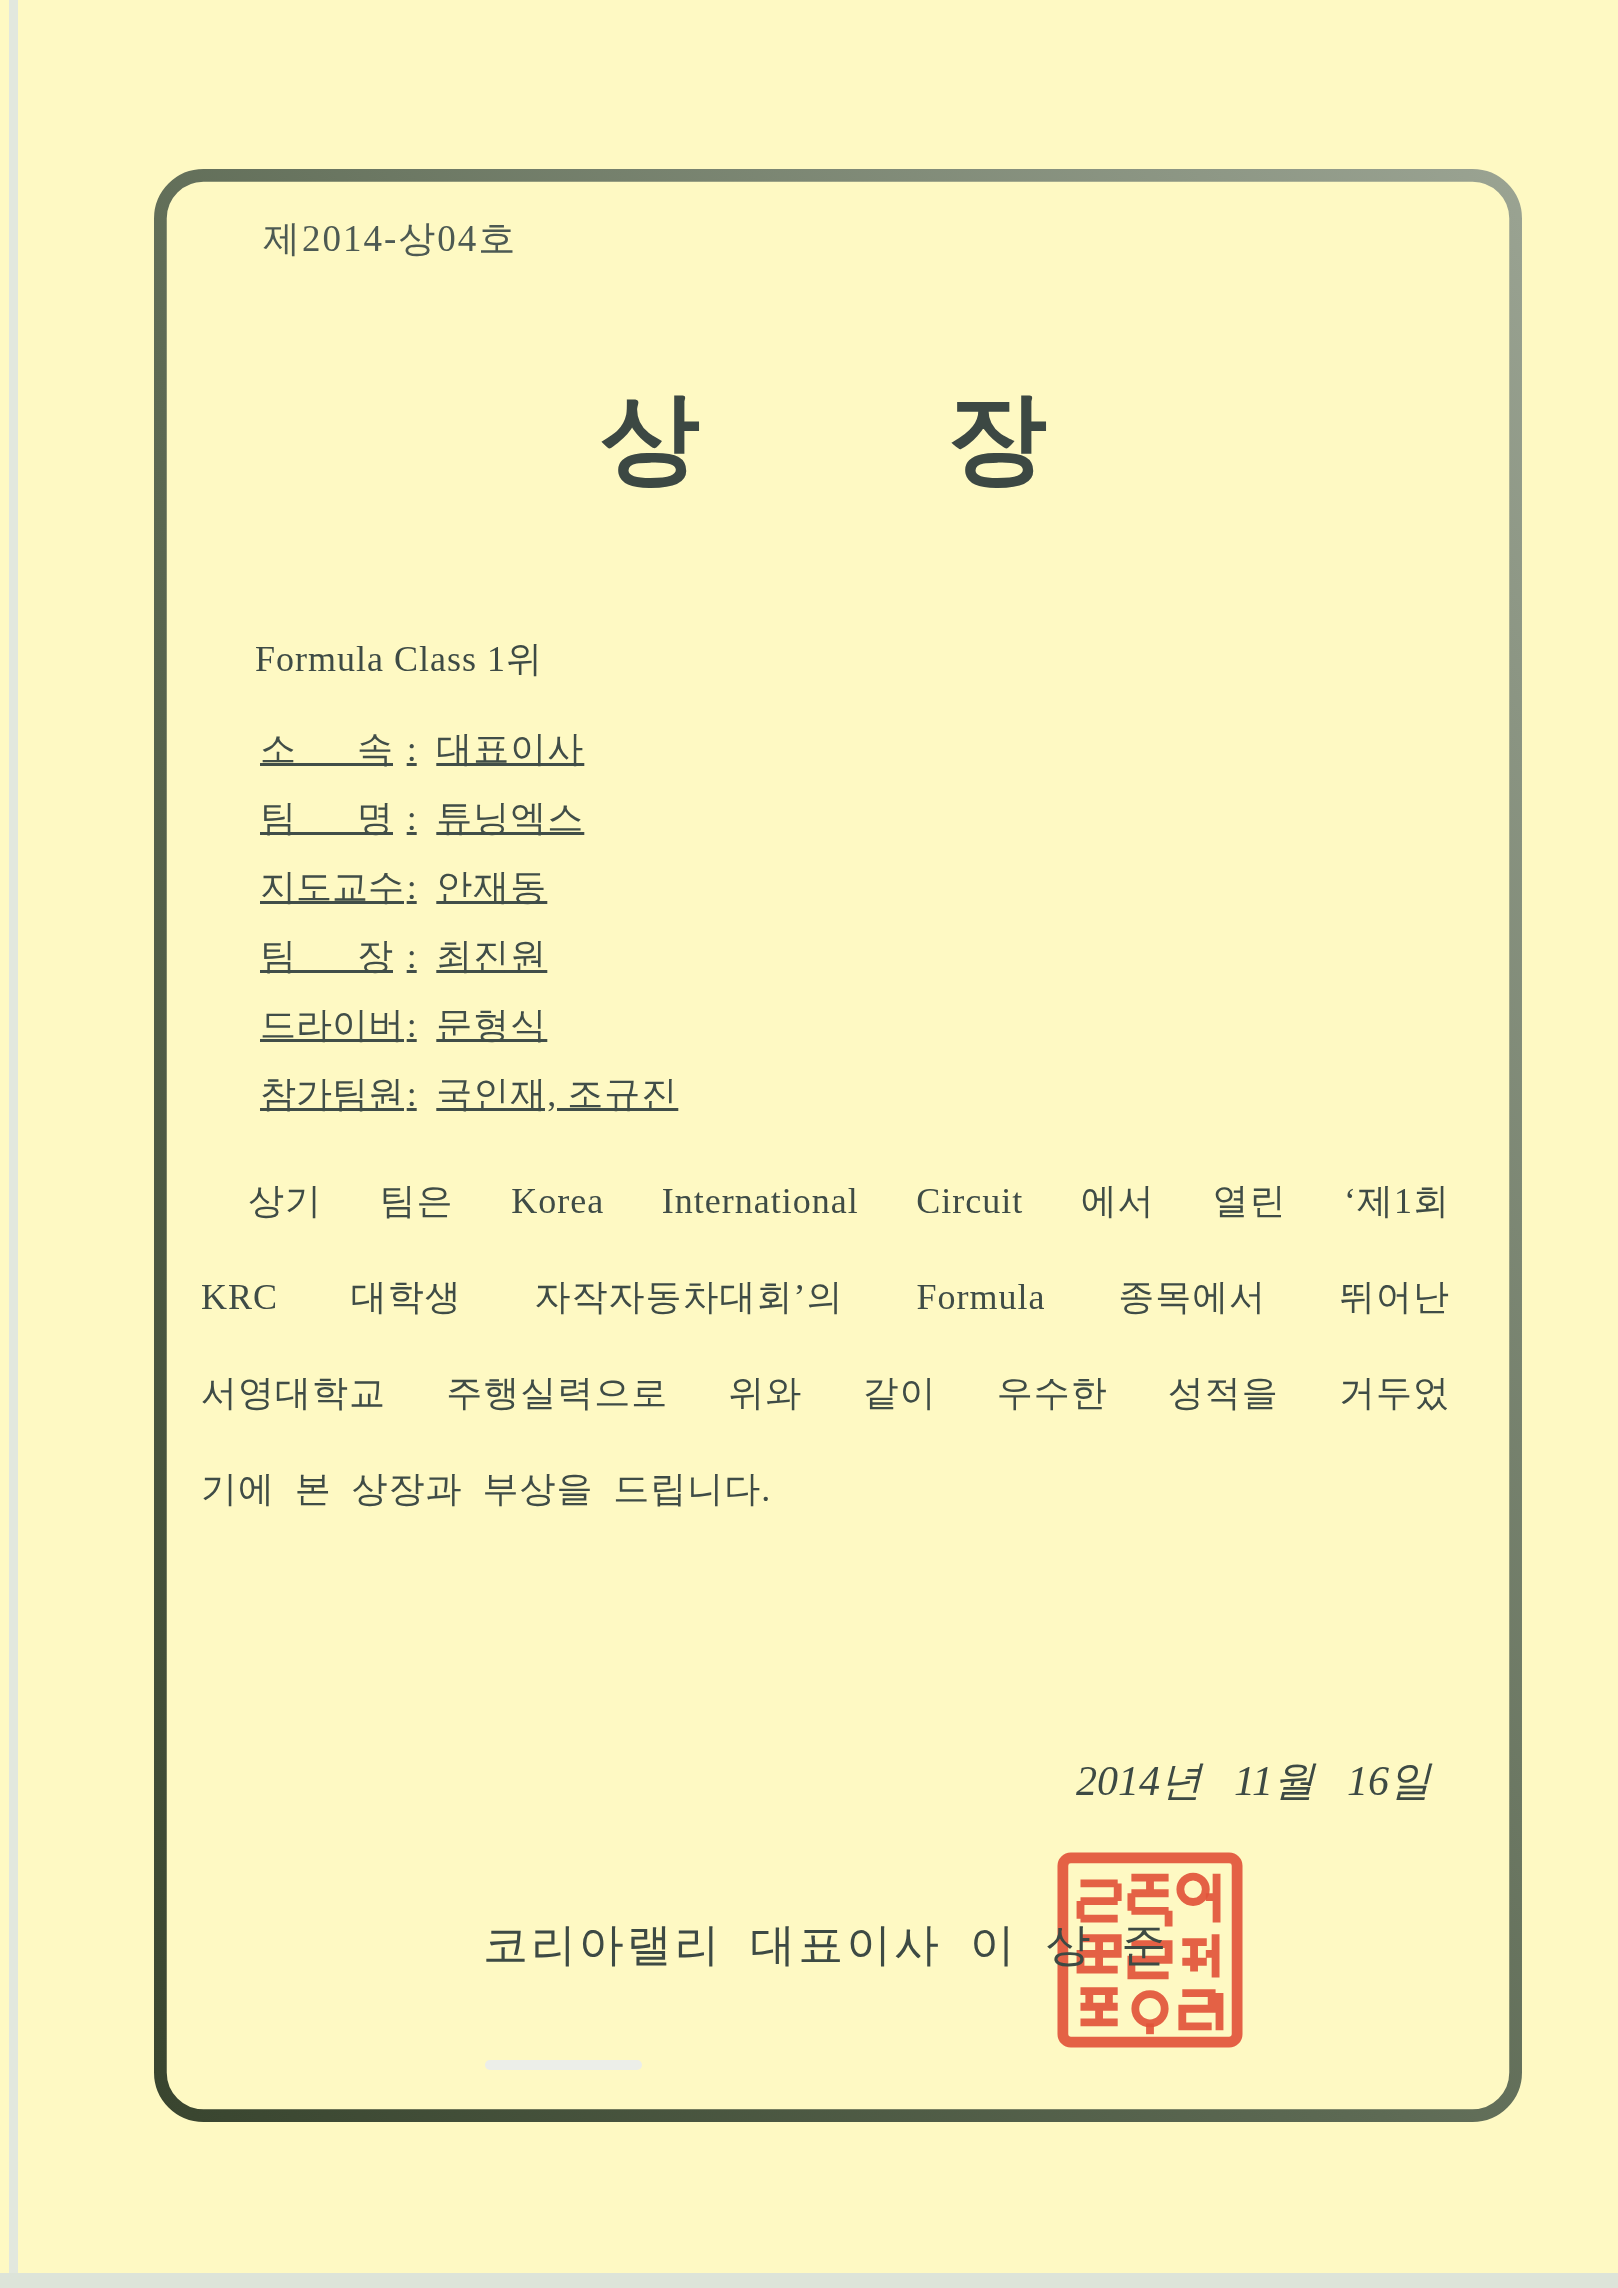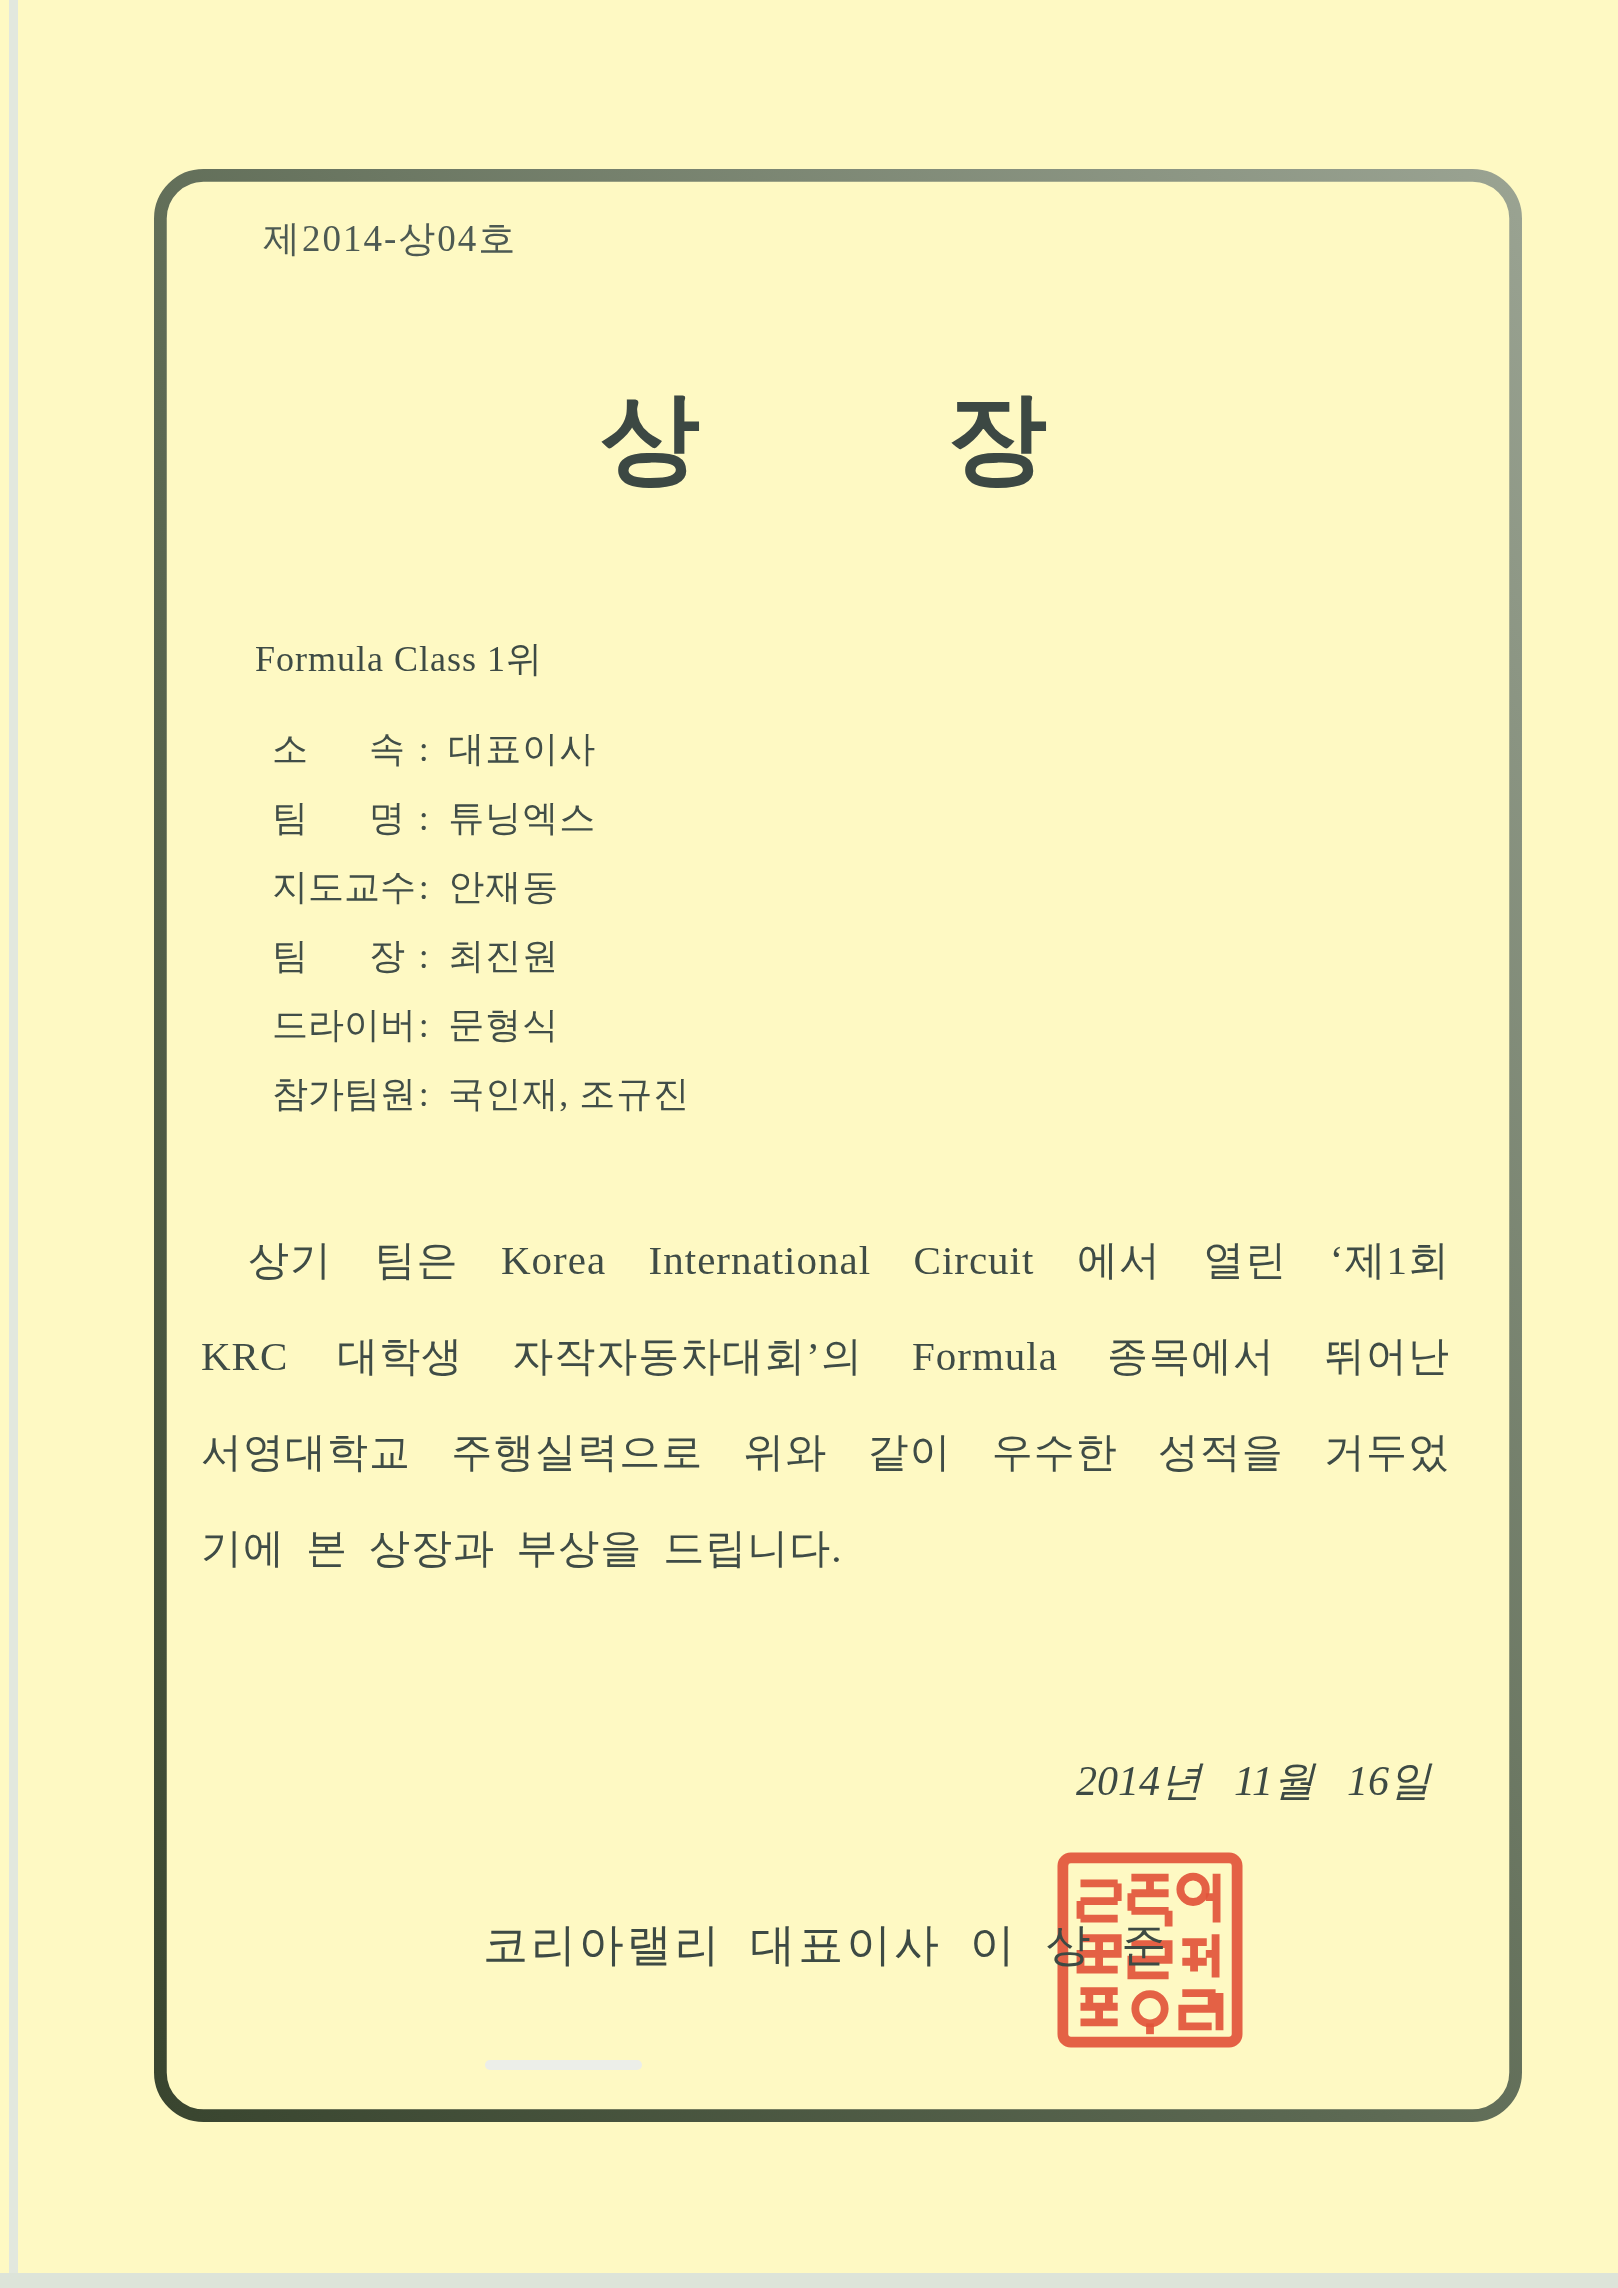--- a/index.html
+++ b/index.html
@@ -58,22 +58,23 @@
   .award-title {
     position: absolute;
     left: 255px; top: 635px;
     font-size: 36px;
     letter-spacing: 1px;
     color: #3e4b45;
     white-space: nowrap;
   }
   .fields {
     position: absolute;
-    left: 272px; top: 725px;
+    left: 260px; top: 725px;
     width: 882px;
+    text-decoration: underline;
   }
   .field-row {
     display: flex;
     align-items: baseline;
     height: 69px;
     font-size: 36px;
     color: #414e48;
   }
   .field-label {
     display: inline-block;
@@ -84,23 +85,23 @@
   }
   .field-colon {
     margin: 0 19.6px 0 13.7px;
   }
   .field-value {
     letter-spacing: 1px;
     white-space: nowrap;
   }
   .body-paragraph {
     position: absolute;
-    left: 201px; top: 1231px;
+    left: 201px; top: 1172px;
     width: 1249px;
-    font-size: 41px;
+    font-size: 36px;
     color: #3f4c46;
   }
   .body-line {
     height: 96px;
     line-height: 59px;
     text-align: justify;
     text-align-last: justify;
     letter-spacing: 1px;
     white-space: normal;
   }

